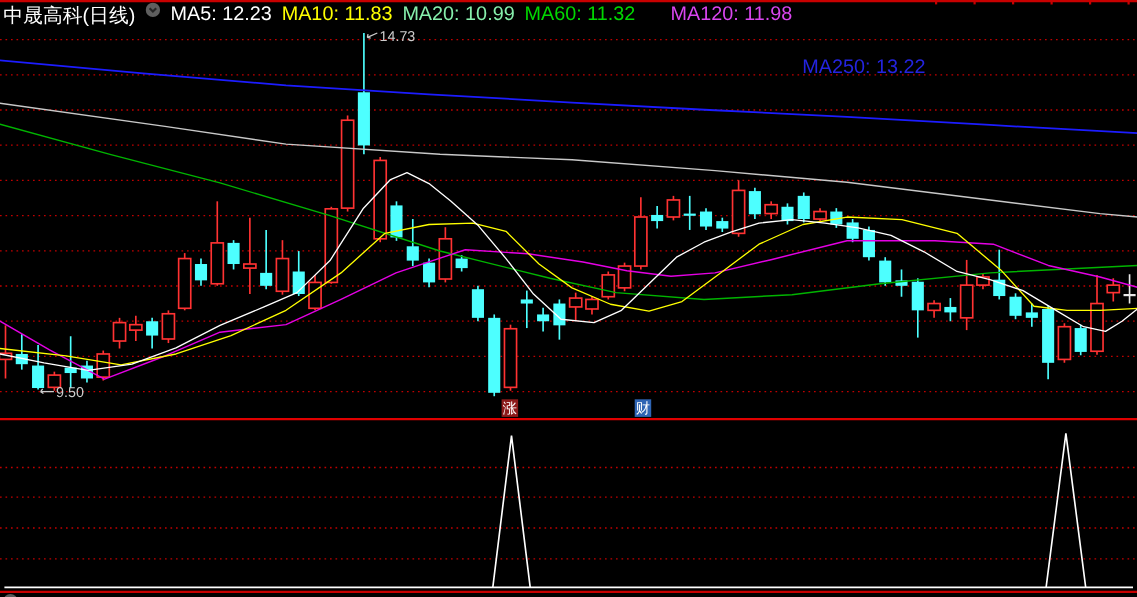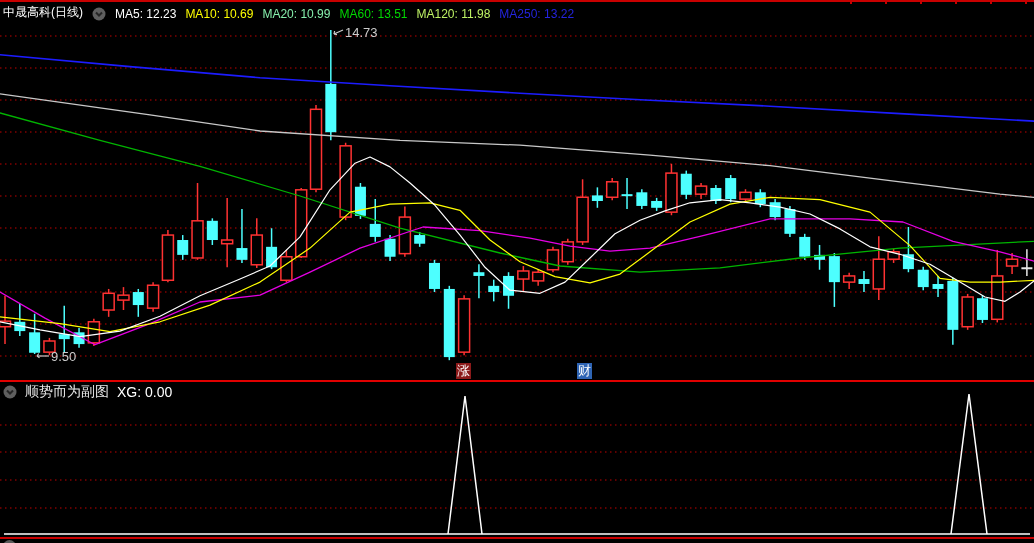--- a/index.html
+++ b/index.html
@@ -1,20 +1,20 @@
 <!DOCTYPE html>
 <html><head>
 <meta charset="utf-8">
 <style>
   html,body{margin:0;padding:0;background:#000;}
   .screen{position:relative;width:1034px;height:543px;background:#000;overflow:hidden;
           font-family:"Liberation Sans","DejaVu Sans",sans-serif;}
   #main-chart{position:absolute;top:0;left:0;}
-  .header{position:absolute;top:2px;left:3px;height:19px;display:flex;align-items:flex-end;gap:9px;
-          font-size:12px;white-space:nowrap;}
+  .header{position:absolute;top:2px;left:3px;height:19px;display:flex;align-items:flex-start;gap:9px;
+          font-size:18px;white-space:nowrap;}
   .title{color:#ffffff;}
   .chev{display:inline-flex;align-items:center;}
   .price-tag{position:absolute;font-size:13px;line-height:16px;padding:0 1px;display:inline-block;}
   .subpanel{position:absolute;top:380px;left:0;width:1034px;height:163px;}
   #sub-chart{position:absolute;top:0;left:0;}
   .subheader{position:absolute;top:3px;left:3px;display:flex;align-items:center;gap:8px;
              font-size:14px;color:#e8e8e8;white-space:nowrap;}
   .subvalue{color:#ffffff;}
   .peek-chev{position:absolute;left:3px;top:540px;width:13px;height:13px;border-radius:50%;background:#5a5a5a;}
 </style>
@@ -210,24 +210,24 @@
 
   <div class="header">
     <span class="title">中晟高科(日线)</span>
     <span class="chev">
       <svg width="14" height="14" viewBox="0 0 14 14">
         <circle cx="7" cy="7" r="6.5" fill="#5f5f5f"></circle>
         <path d="M4 5.5 L7 8.5 L10 5.5" stroke="#262626" stroke-width="2" fill="none"></path>
       </svg>
     </span>
     <span class="ma" style="color: rgb(255, 255, 255);">MA5: 12.23</span>
-    <span class="ma" style="color: rgb(255, 255, 0);">MA10: 10.69</span>
+    <span class="ma" style="color: rgb(255, 255, 0);">MA10: 11.83</span>
     <span class="ma" style="color: #86efac;">MA20: 10.99</span>
-    <span class="ma" style="color: rgb(0, 216, 0);">MA60: 13.51</span>
-    <span class="ma" style="color: #bef264;">MA120: 11.98</span>
+    <span class="ma" style="color: rgb(0, 216, 0);">MA60: 11.32</span>
+    <span class="ma" style="color: #d946ef; margin-left: 23px;">MA120: 11.98</span>
     <span class="ma" style="color: rgb(36, 36, 224); margin-top: 48px;">MA250: 13.22</span>
   </div>
 
   <span class="price-tag" style="left: 456px; top: 363px; background: rgb(140, 26, 26); color: rgb(255, 255, 255);">涨</span>
   <span class="price-tag" style="left: 577px; top: 363px; background: rgb(46, 100, 180); color: rgb(255, 255, 255);">财</span>
 
   <div class="subpanel">
     <svg id="sub-chart" width="1034" height="163" viewBox="0 0 1034 163">
         <g>
           <line x1="0" y1="45" x2="1034" y2="45" stroke="#c00000" stroke-width="1.2" stroke-dasharray="1.5 3.5"></line>
@@ -236,26 +236,16 @@
           <line x1="0" y1="128" x2="1034" y2="128" stroke="#c00000" stroke-width="1.2" stroke-dasharray="1.5 3.5"></line>
         </g>
         <line x1="0" y1="1" x2="1034" y2="1" stroke="#e00000" stroke-width="2"></line>
         <g>
           <polyline points="448,154 465,16 482,154" fill="none" stroke="#ffffff" stroke-width="1.5"></polyline>
           <polyline points="951,154 969,14 987,154" fill="none" stroke="#ffffff" stroke-width="1.5"></polyline>
         </g>
         <line x1="4" y1="154" x2="1030" y2="154" stroke="#ffffff" stroke-width="1.5"></line>
         <line x1="0" y1="158" x2="1034" y2="158" stroke="#c80000" stroke-width="2"></line>
       </svg>
-    <div class="subheader">
-      <span class="chev">
-        <svg width="14" height="14" viewBox="0 0 14 14">
-          <circle cx="7" cy="7" r="6.5" fill="#5f5f5f"></circle>
-          <path d="M4 5.5 L7 8.5 L10 5.5" stroke="#262626" stroke-width="2" fill="none"></path>
-        </svg>
-      </span>
-      <span class="sublabel">顺势而为副图</span>
-      <span class="subvalue">XG: 0.00</span>
-    </div>
   </div>
 
   <div class="peek-chev"></div>
 </div>
 
 </body></html>

